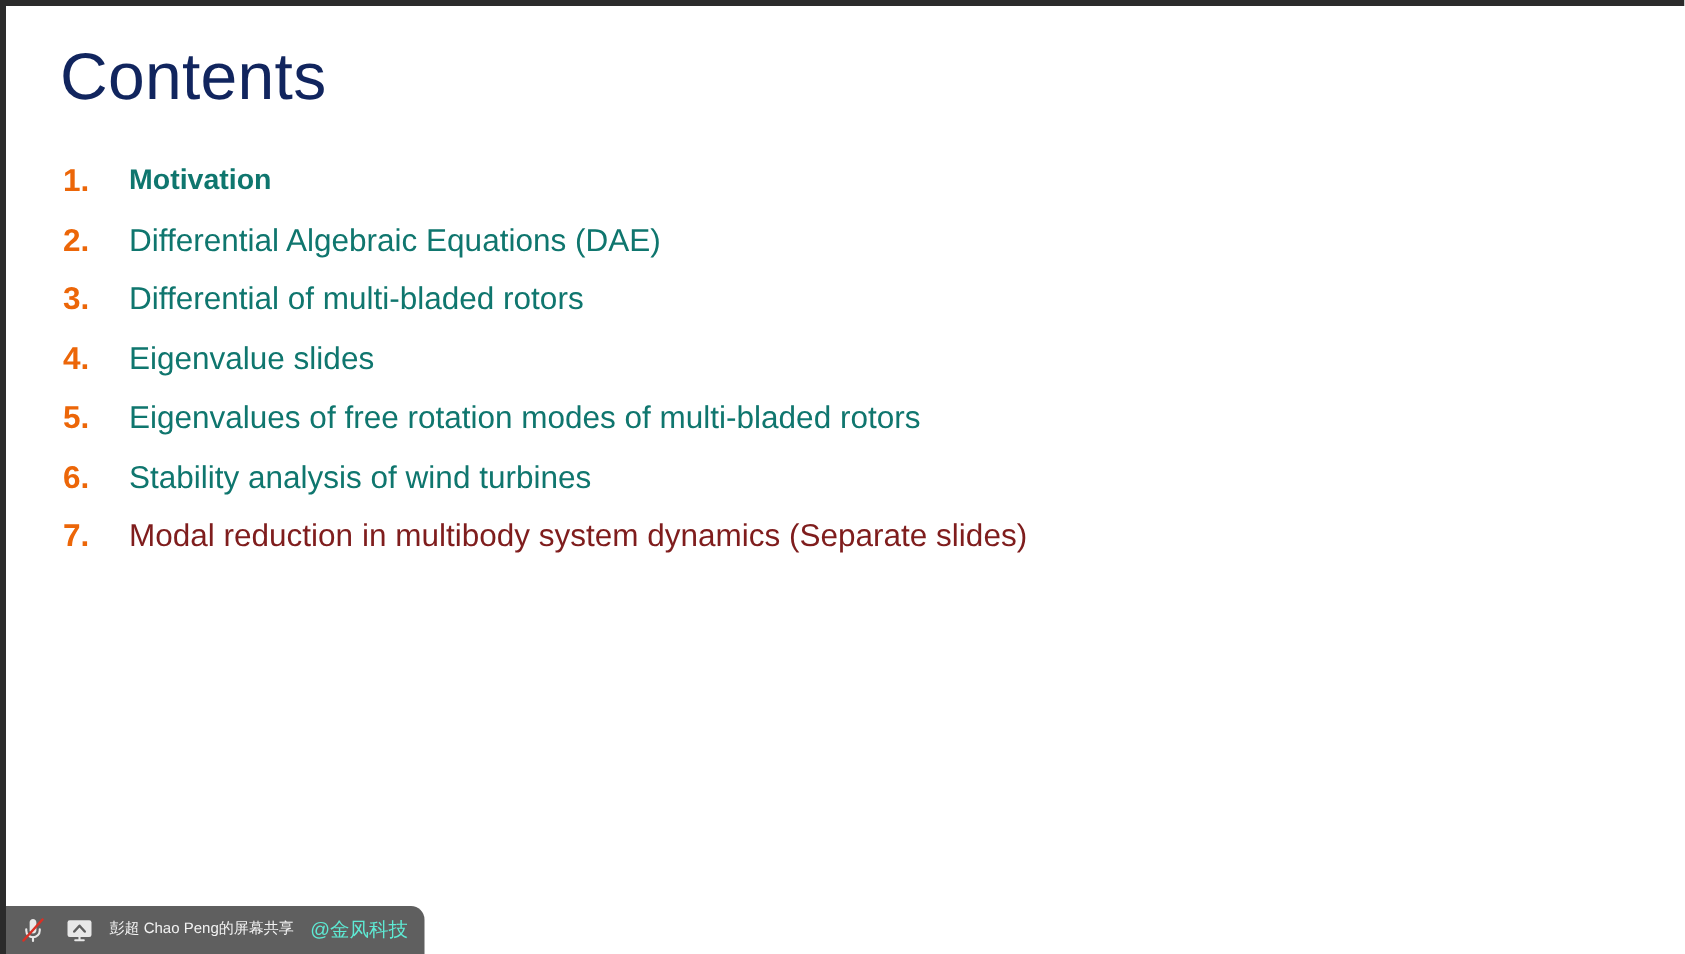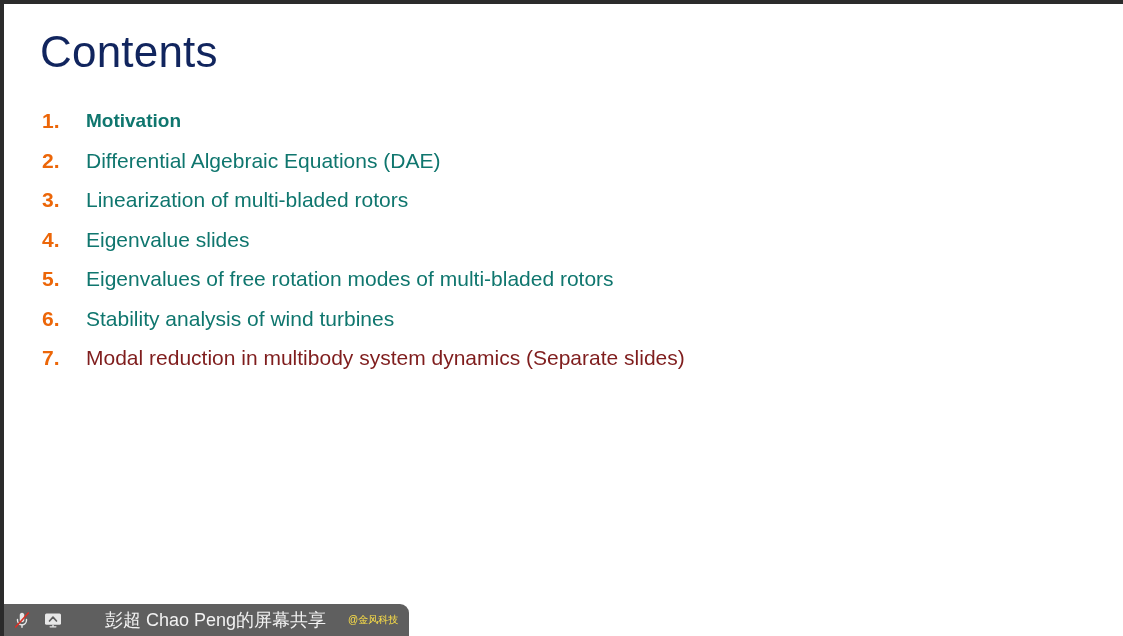--- a/index.html
+++ b/index.html
@@ -119,27 +119,26 @@
   .bar-icon {
     display: inline-flex;
     align-items: center;
     justify-content: center;
     width: 22px;
     height: 22px;
     flex: 0 0 auto;
   }
   #screenshare-text {
     color: #f2f2f2;
-    font-size: 18px;
-    margin-left: 32px;
+    font-size: 10px;
   }
   #screenshare-org {
-    color: #fde047;
-    font-size: 10px;
-    margin-left: 13px;
+    color: #5eead4;
+    font-size: 13px;
+    margin-left: 2px;
   }
 </style>
 </head>
 <body>
 
 <div id="slide-frame">
 
   <div id="frame-top-edge"></div>
   <div id="frame-left-edge"></div>
 
@@ -154,21 +153,21 @@
         <span class="item-label">Motivation</span>
       </div>
 
       <div class="list-item">
         <span class="item-number">2.</span>
         <span class="item-label">Differential Algebraic Equations (DAE)</span>
       </div>
 
       <div class="list-item">
         <span class="item-number">3.</span>
-        <span class="item-label">Linearization of multi-bladed rotors</span>
+        <span class="item-label">Differential of multi-bladed rotors</span>
       </div>
 
       <div class="list-item">
         <span class="item-number">4.</span>
         <span class="item-label">Eigenvalue slides</span>
       </div>
 
       <div class="list-item">
         <span class="item-number">5.</span>
         <span class="item-label">Eigenvalues of free rotation modes of multi-bladed rotors</span>

